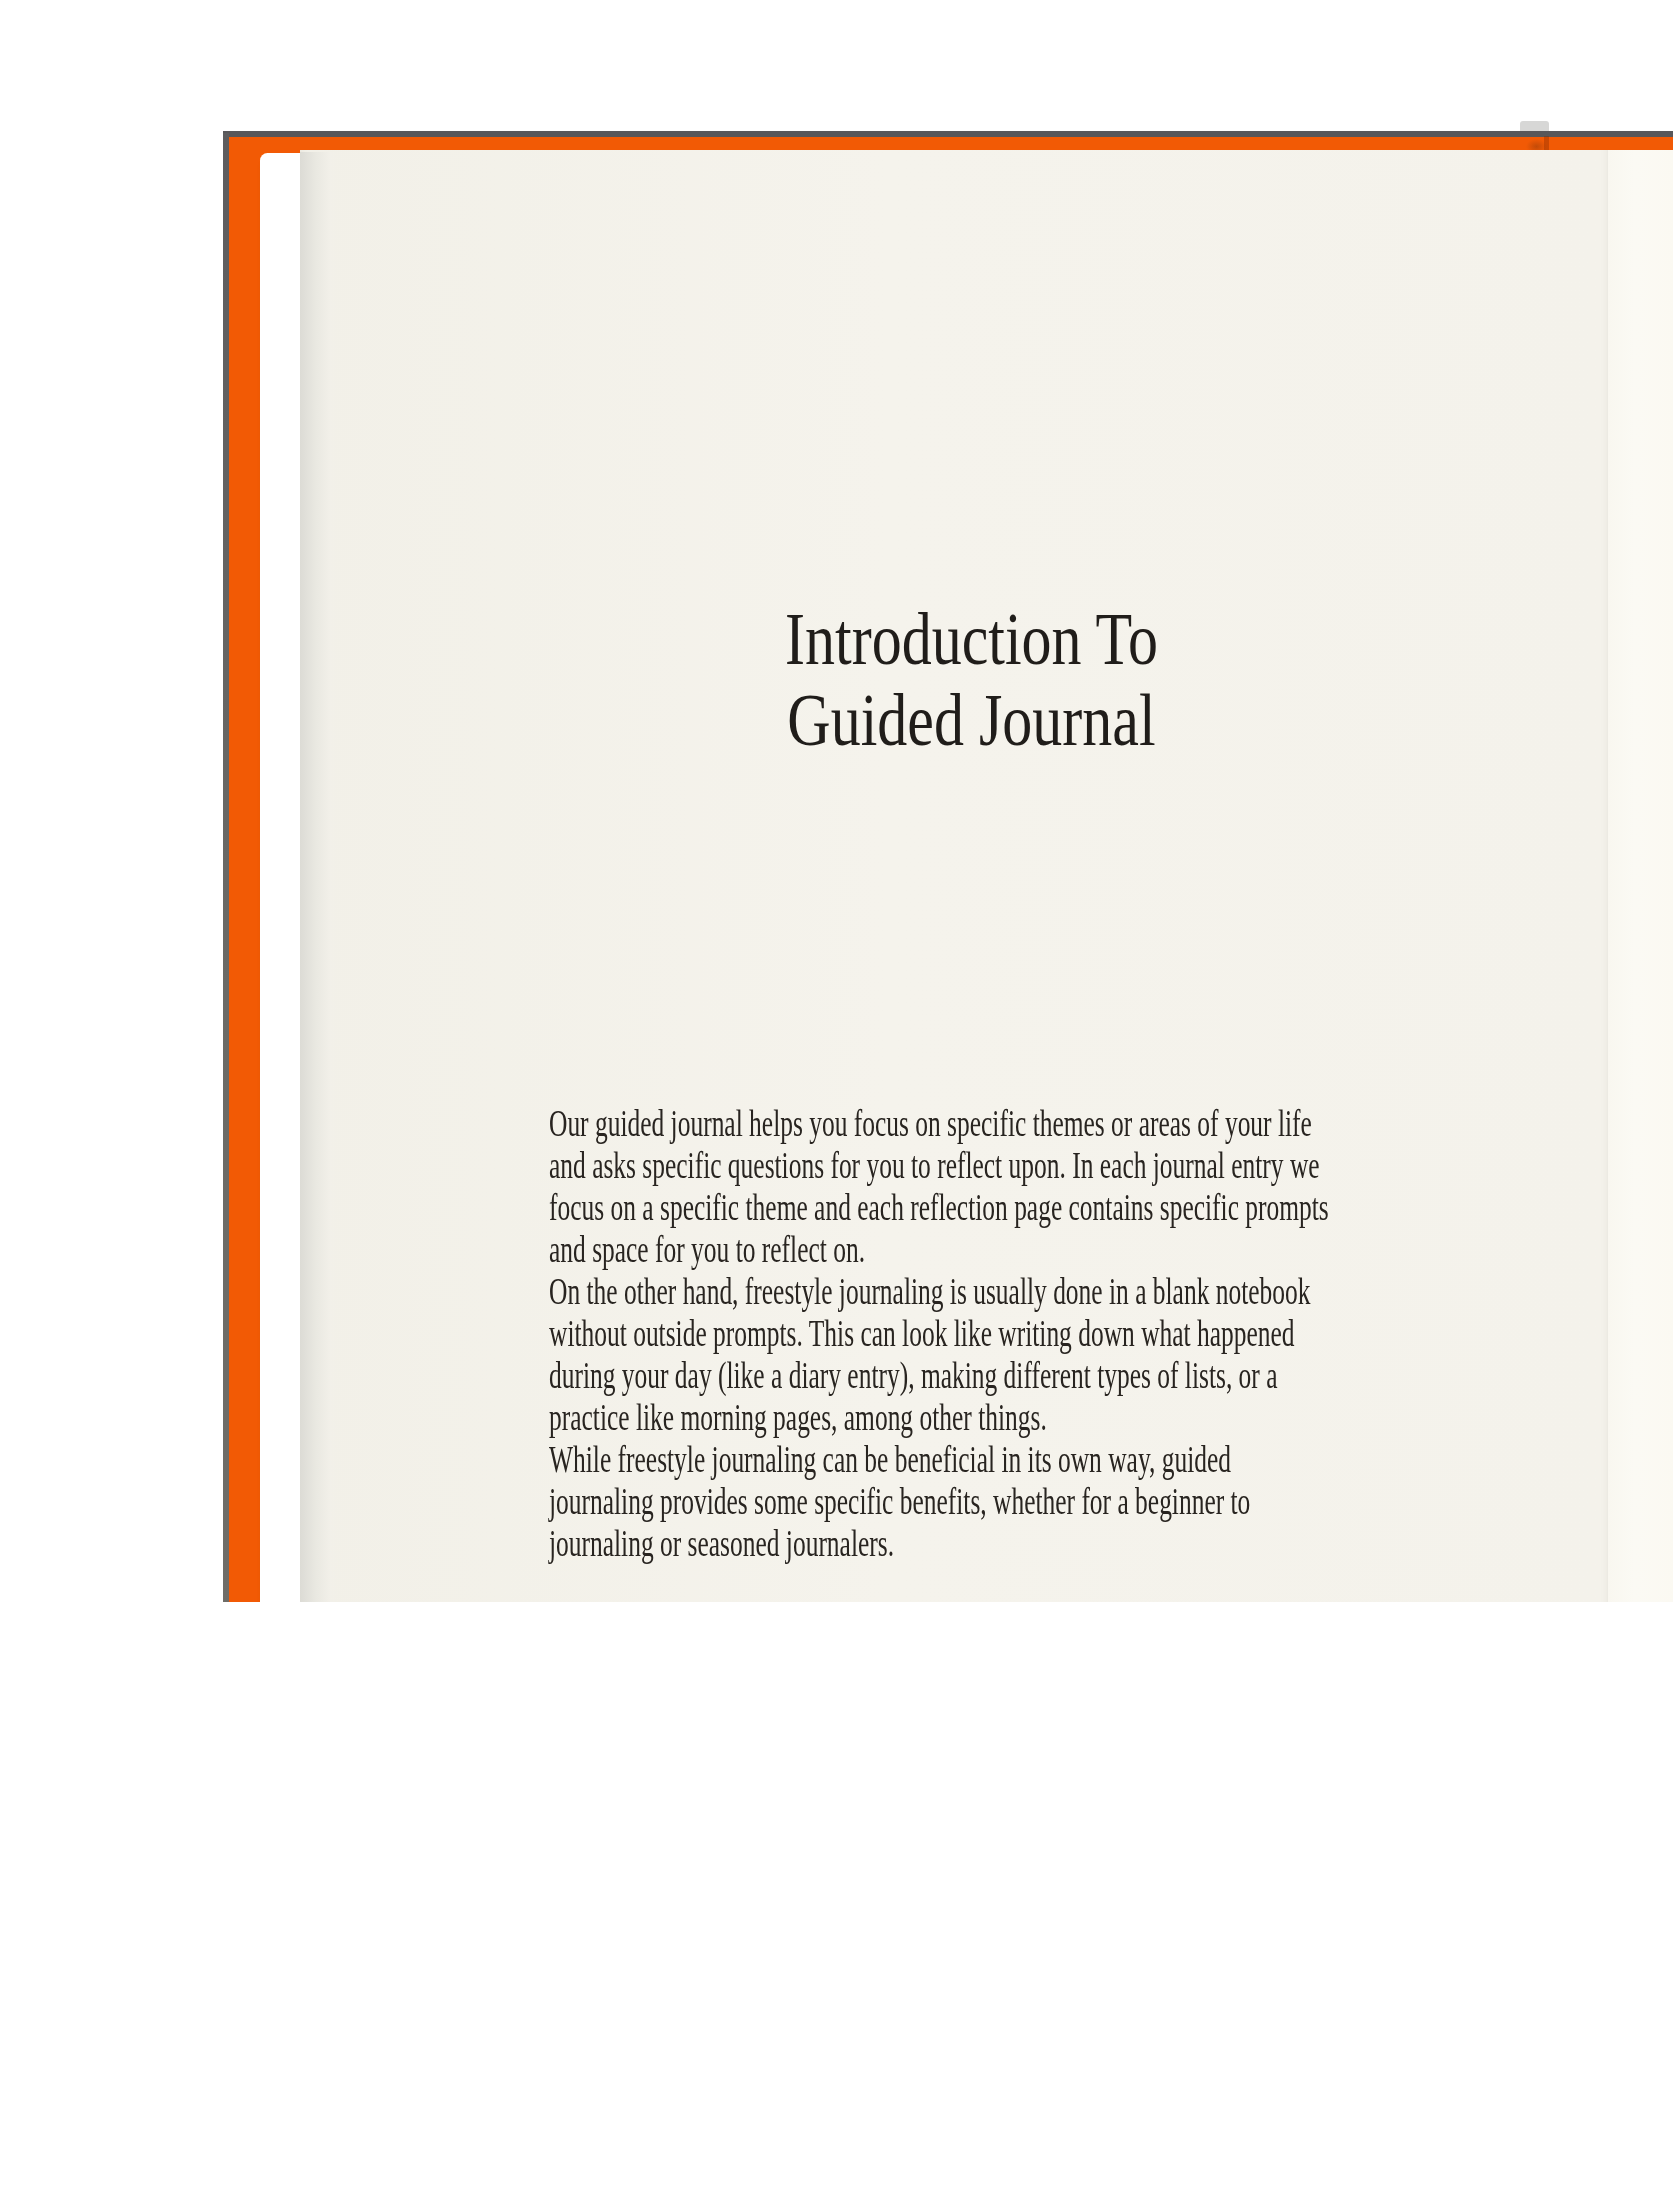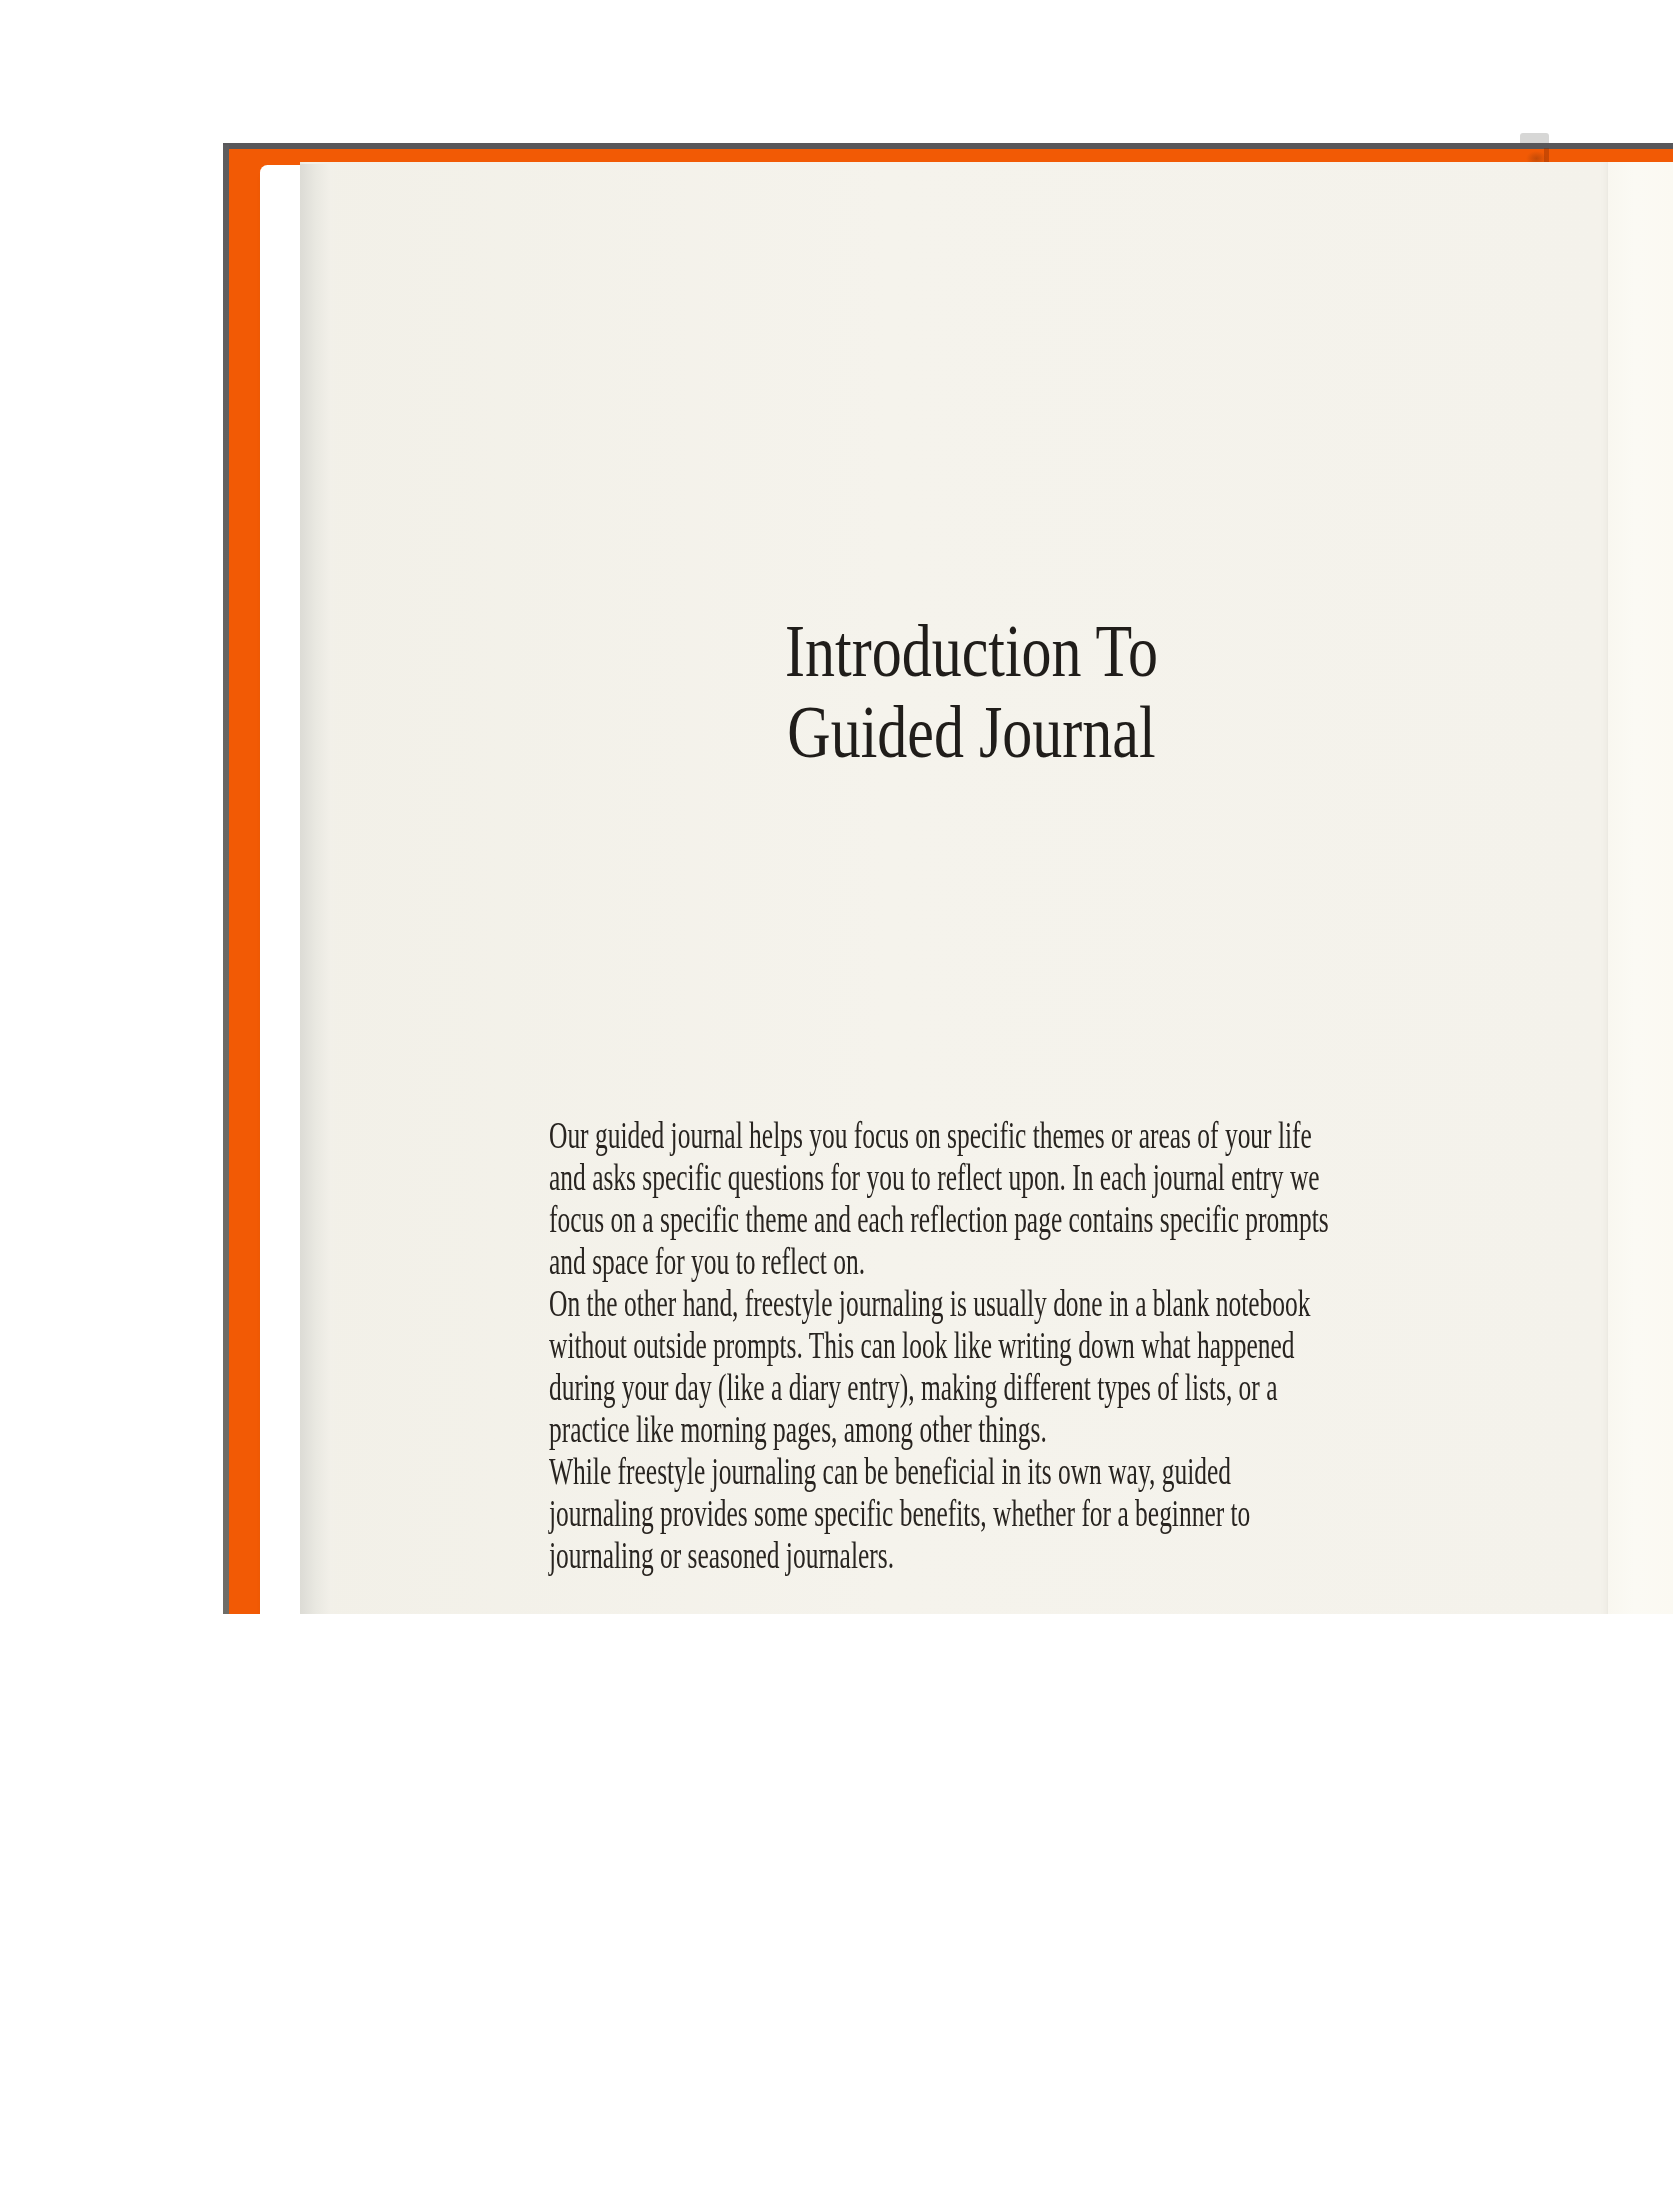--- a/index.html
+++ b/index.html
@@ -2,21 +2,20 @@
 <html style="--cover-orange: #F25A05; --label-yellow: #F7E35B; --page-cream: #F5F3EC; --title-text: #201D1A; --body-text: #282420;font-size:12px"><head>
 <meta charset="utf-8">
 <style>
   html,body{margin:0;padding:0;background:#ffffff;}
   #screenshot{
     position:relative;
     width:1674px;height:1602px;
     background:#ffffff;
     overflow:hidden;
     font-family:"Liberation Serif", serif;
-    margin-top:12px;
   }
   
   .bookmark-tab{
     position:absolute;left:1520px;top:121px;width:29px;height:19.6px;
     background:#d7d7d6;border-radius:3px 3px 0 0;
   }
   .cover-top-edge{
     position:absolute;left:223px;top:131px;width:1451px;height:6px;
     background:#58575a;
   }

